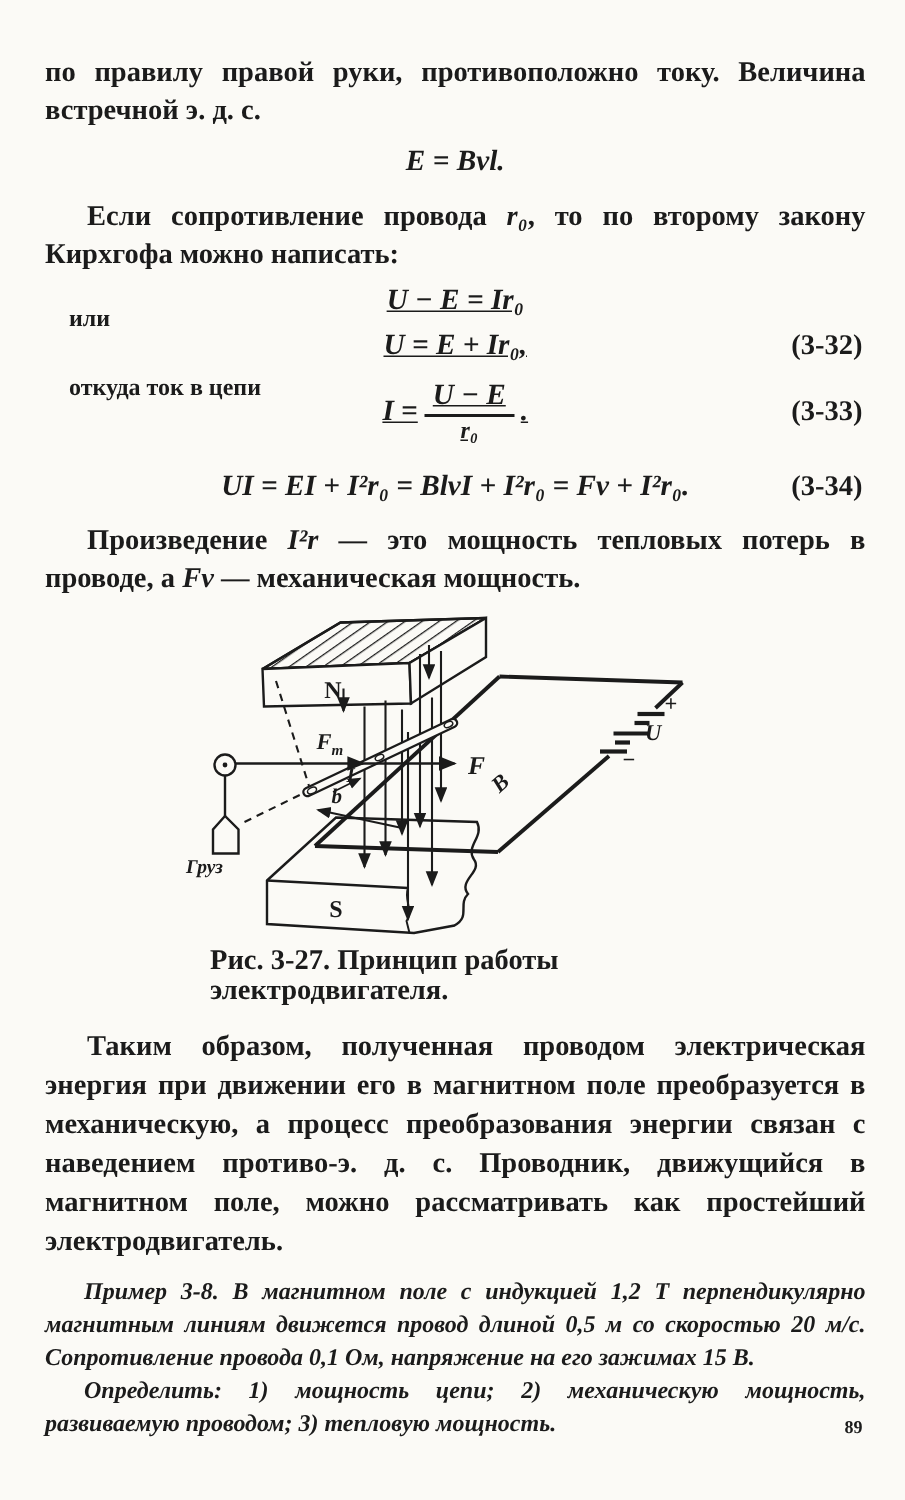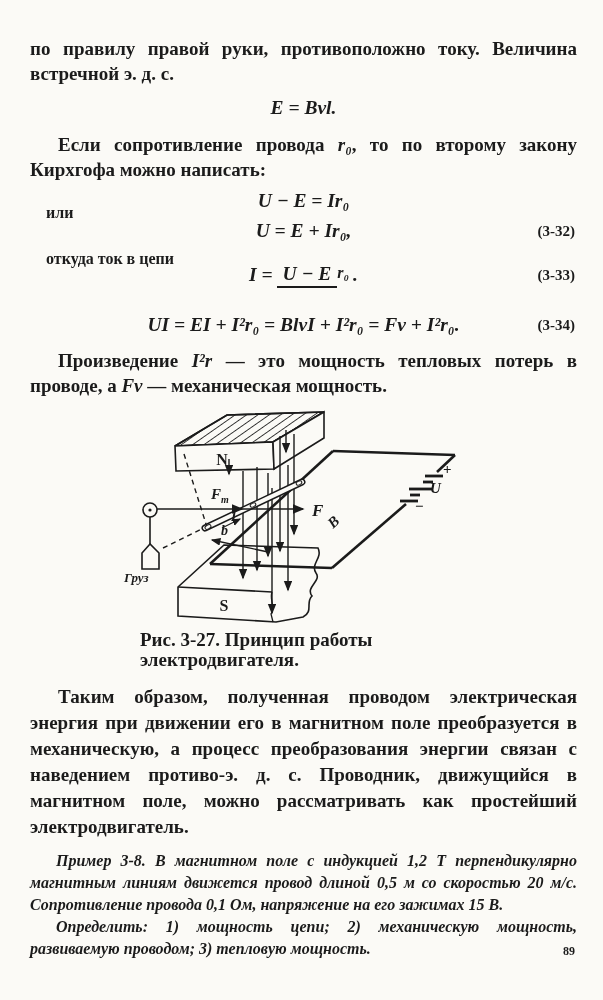--- a/index.html
+++ b/index.html
@@ -19,37 +19,37 @@
     overflow:hidden;
   }
   p.body{
     font-size:19px;line-height:25px;
     text-align:justify;
     margin:0;
   }
   .indent{text-indent:28px;}
   .ivar{font-style:italic;}
   
-  .eqwrap{position:relative;margin:0;}
+  .eqwrap{position:relative;margin:0;text-decoration:underline;}
   .eqrow{
     position:relative;
     display:flex;justify-content:center;align-items:center;
     font-size:19.5px;font-style:italic;
     font-family:"Liberation Serif","DejaVu Serif",serif;
   }
   .eqnum{
     position:absolute;right:2px;top:50%;
     transform:translateY(-50%);
-    font-style:normal;font-size:15px;text-align:right;
+    font-style:normal;font-size:19px;text-align:right;
   }
   .sidelabel{
     position:absolute;left:16px;
     font-style:normal;font-size:16px;
   }
-  .frac{display:inline-flex;flex-direction:row;margin:0 4px;vertical-align:middle;}
+  .frac{display:inline-flex;flex-direction:column;align-items:center;margin:0 4px;vertical-align:middle;}
   .frac .num{padding:0 6px 1px 6px;border-bottom:2px solid #1b1b1b;line-height:22px;}
   .frac .den{font-size:16px;line-height:19px;}
   
   .figure{margin:8px 0 0 88px;}
   .figcaption{
     margin:2px 0 0 110px;
     width:322px;
     font-size:19px;line-height:20px;
     text-align:left;
   }

